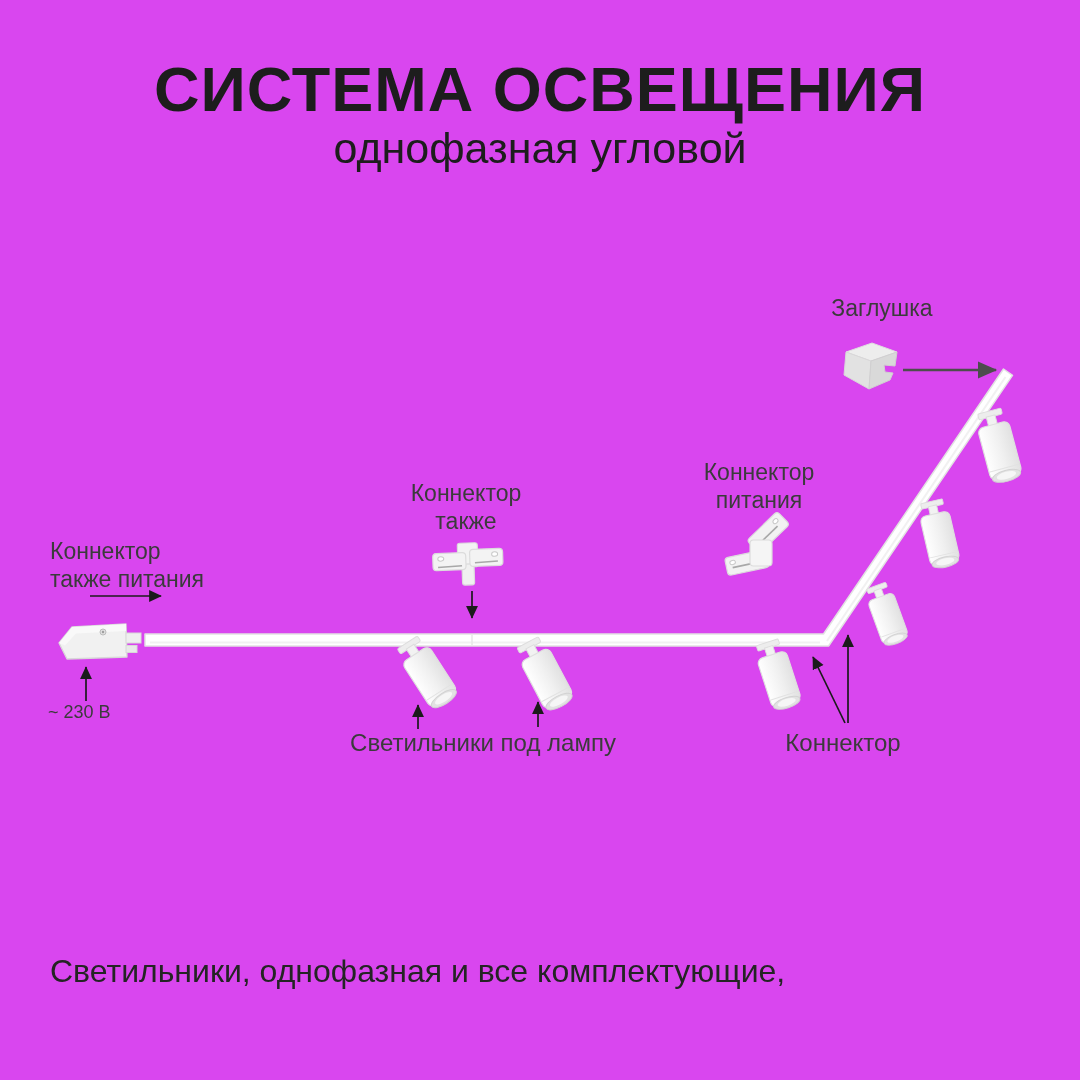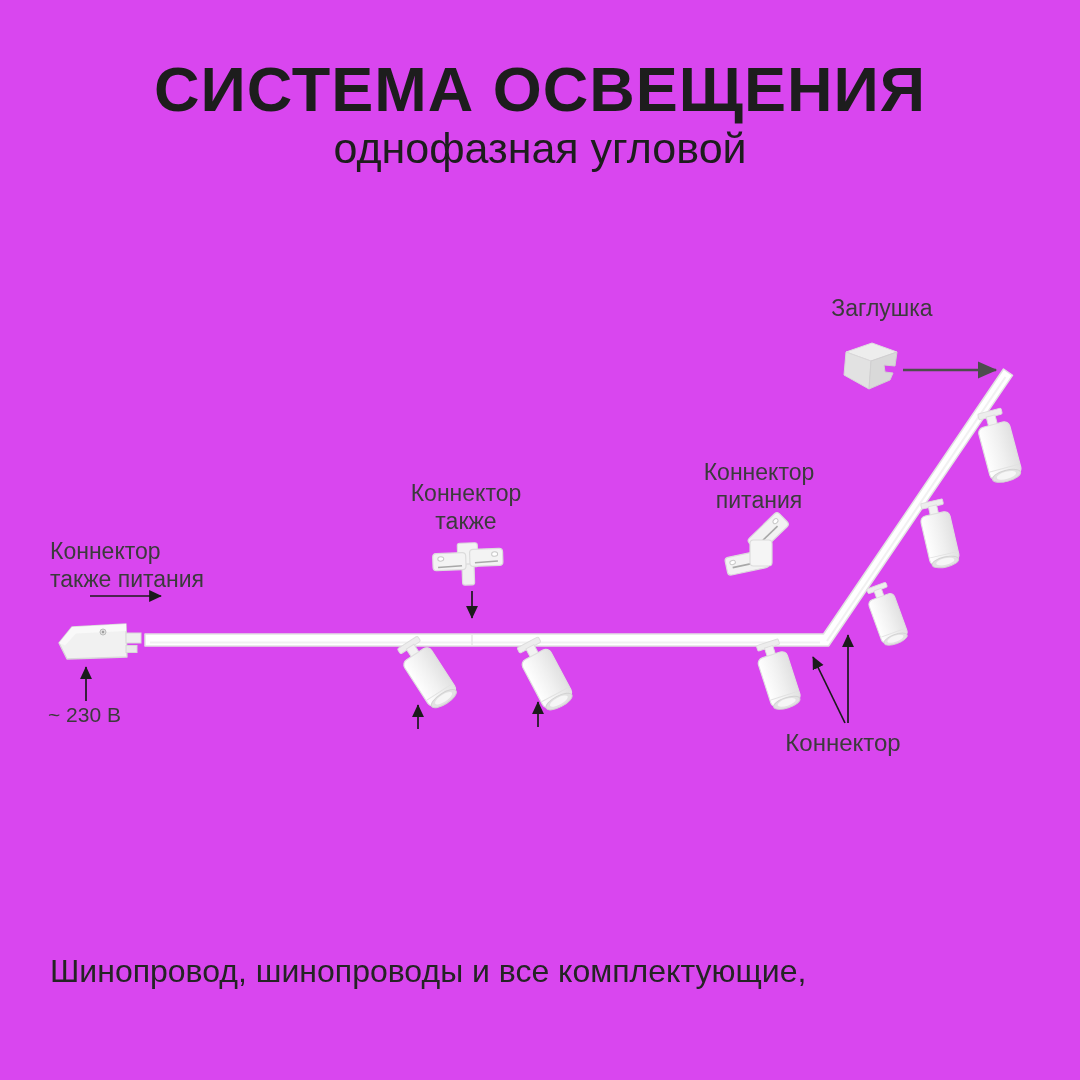--- a/index.html
+++ b/index.html
@@ -15,21 +15,21 @@
   .subtitle{
     position:absolute;left:0;right:0;top:127px;text-align:center;
     font-size:43px;font-weight:normal;color:#1d1d1d;line-height:1;white-space:nowrap;
   }
   .diagram-svg{position:absolute;left:0;top:0;width:1080px;height:1080px;}
   .lbl{
     position:absolute;font-size:23px;color:#3b3b3b;line-height:1.22;
     white-space:nowrap;
   }
   .lbl.center{transform:translateX(-50%);text-align:center;}
-  .lbl-voltage{font-size:21px;}
+  .lbl-voltage{font-size:18px;}
   .lbl-big{font-size:24px;}
   .footer{
     position:absolute;left:50px;top:950px;font-size:32px;color:#242424;
     line-height:1.33;white-space:nowrap;
   }
 </style>
 </head>
 <body>
 
 <div class="page">
@@ -140,20 +140,21 @@
     <div>также</div>
   </div>
 
   <div class="lbl" style="left:50px;top:537px;">
     <div>Коннектор</div>
     <div>также питания</div>
   </div>
 
   <div class="lbl lbl-voltage" style="left:48px;top:702px;">~ 230 В</div>
 
+  <div class="lbl lbl-big center" style="left:483px;top:728px;">Светильники под лампу</div>
 
   <div class="lbl lbl-big center" style="left:843px;top:728px;">Коннектор</div>
 
   <div class="footer">
-    <div>Шинопровод, шинопроводы и все комплектующие,</div>
+    <div>Светильники, однофазная и все комплектующие,</div>
   </div>
 
 </div>
 
 </body></html>

